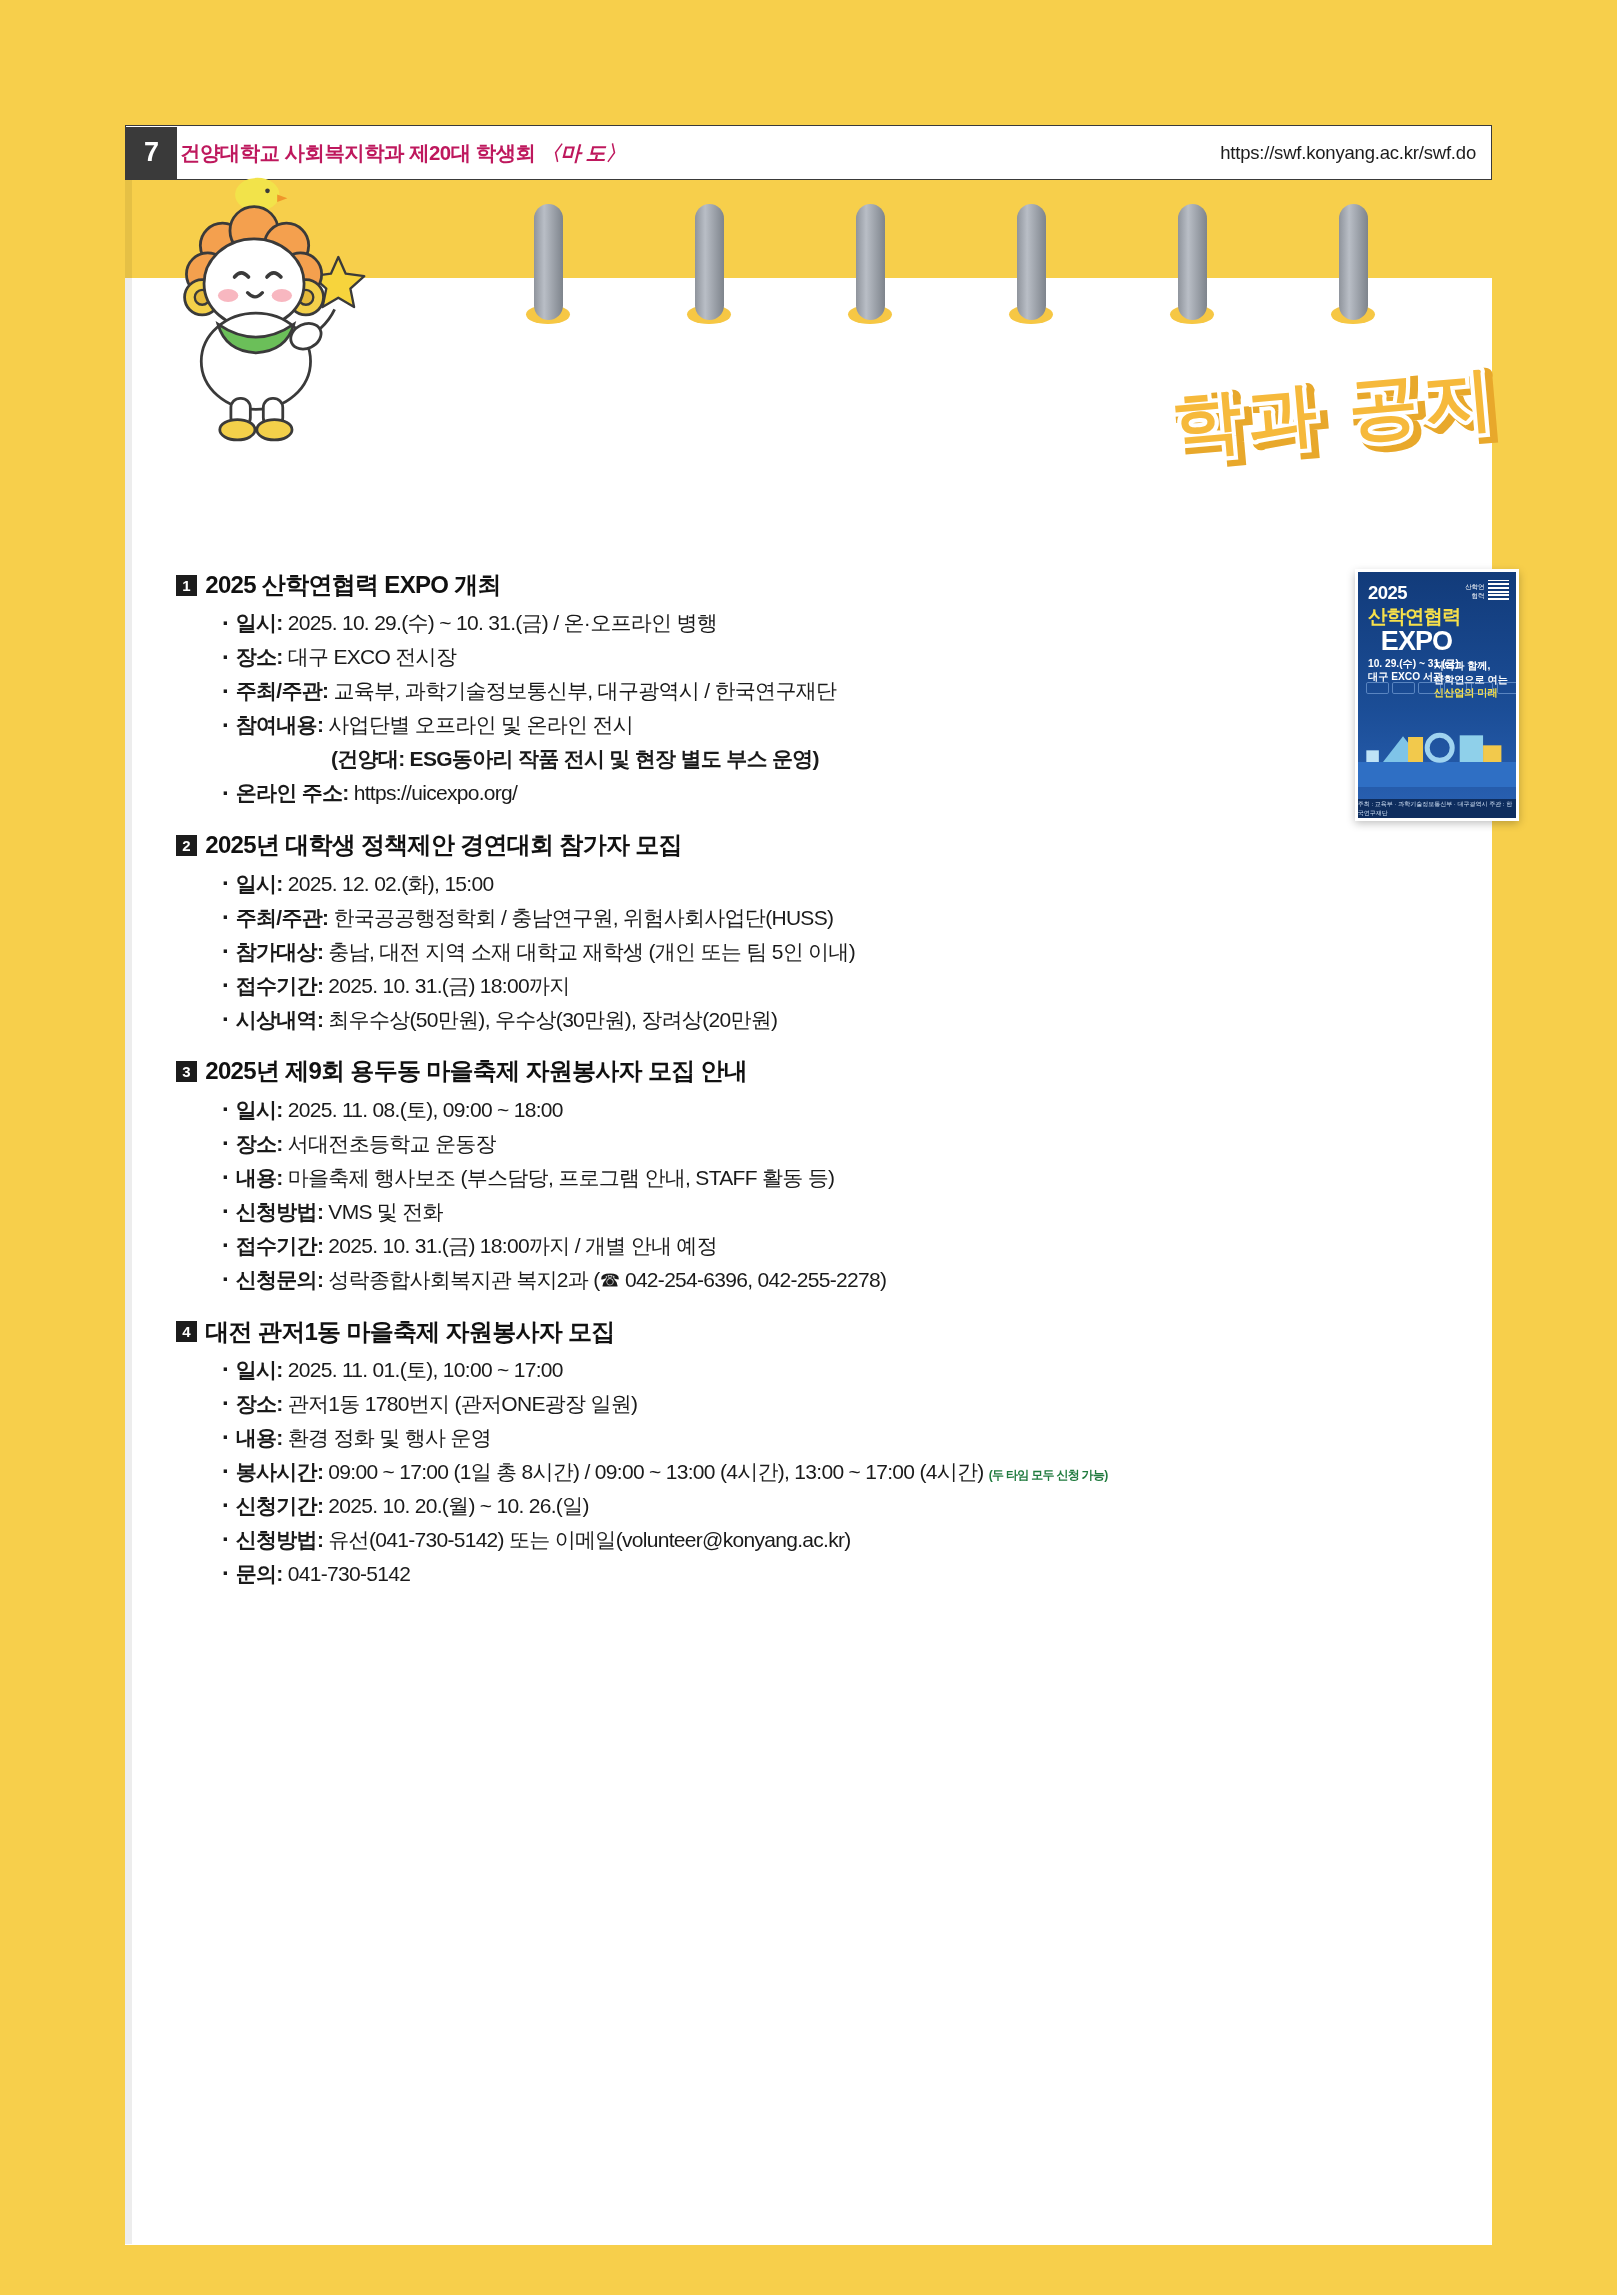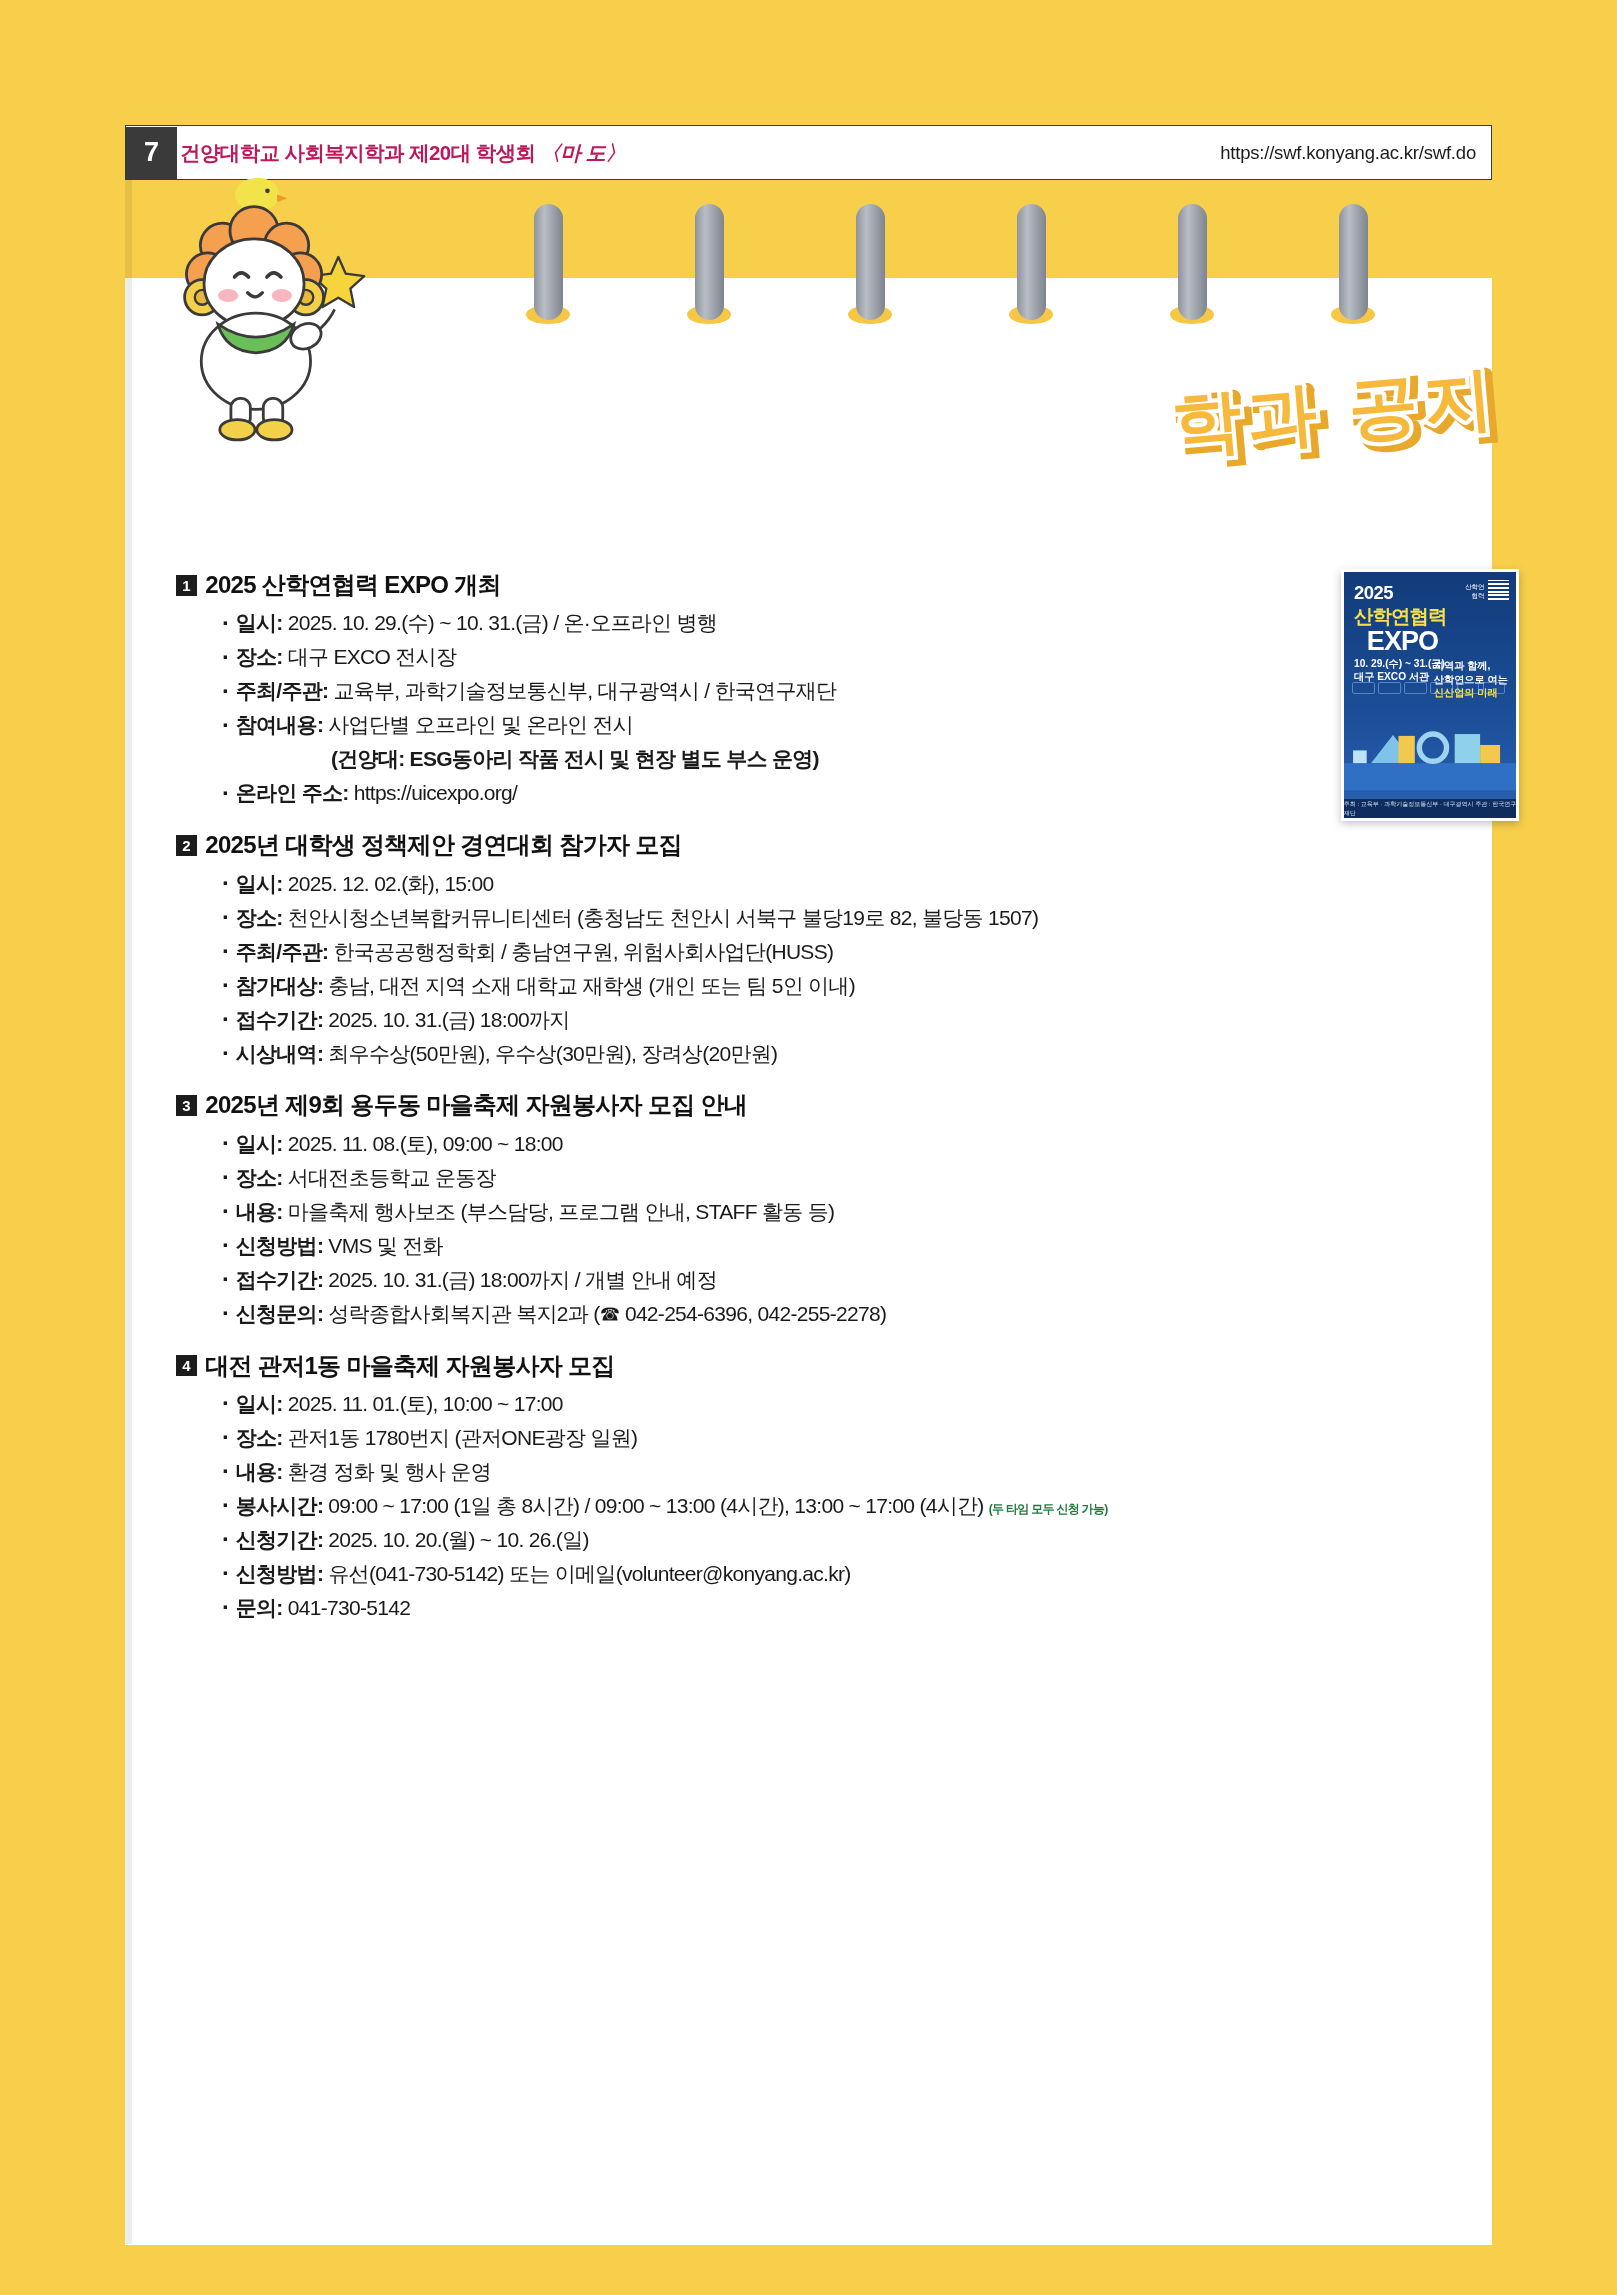--- a/index.html
+++ b/index.html
@@ -182,21 +182,21 @@
   .indent-note {
     padding-left: 111px !important;
     font-weight: bold;
   }
 
   
   .poster {
     position: absolute;
     right: 99px;
     top: 569px;
-    width: 178px;
+    width: 164px;
     height: 252px;
     background: #ffffff;
     box-shadow: 0 2.8px 8.3px rgba(0,0,0,0.25);
     padding: 2.8px;
   }
   .poster-inner {
     width: 100%; height: 100%;
     background: linear-gradient(180deg,#123b7a 0%, #1b4d96 55%, #2a62b4 100%);
     position: relative;
     overflow: hidden;
@@ -358,21 +358,20 @@
       </ul>
     </div>
 
     <div class="sec">
       <div class="sec-head">
         <div class="sec-num">2</div>
         <div class="sec-title">2025년 대학생 정책제안 경연대회 참가자 모집</div>
       </div>
       <ul class="items">
         <li><span class="lbl">일시:</span><span> 2025. 12. 02.(화), 15:00</span></li>
-        <li><span class="lbl">장소:</span><span> 천안시청소년복합커뮤니티센터 (충청남도 천안시 서북구 불당19로 82, 불당동 1507)</span></li>
         <li><span class="lbl">주최/주관:</span><span> 한국공공행정학회 / 충남연구원, 위험사회사업단(HUSS)</span></li>
         <li><span class="lbl">참가대상:</span><span> 충남, 대전 지역 소재 대학교 재학생 (개인 또는 팀 5인 이내)</span></li>
         <li><span class="lbl">접수기간:</span><span> 2025. 10. 31.(금) 18:00까지</span></li>
         <li><span class="lbl">시상내역:</span><span> 최우수상(50만원), 우수상(30만원), 장려상(20만원)</span></li>
       </ul>
     </div>
 
     <div class="sec">
       <div class="sec-head">
         <div class="sec-num">3</div>

